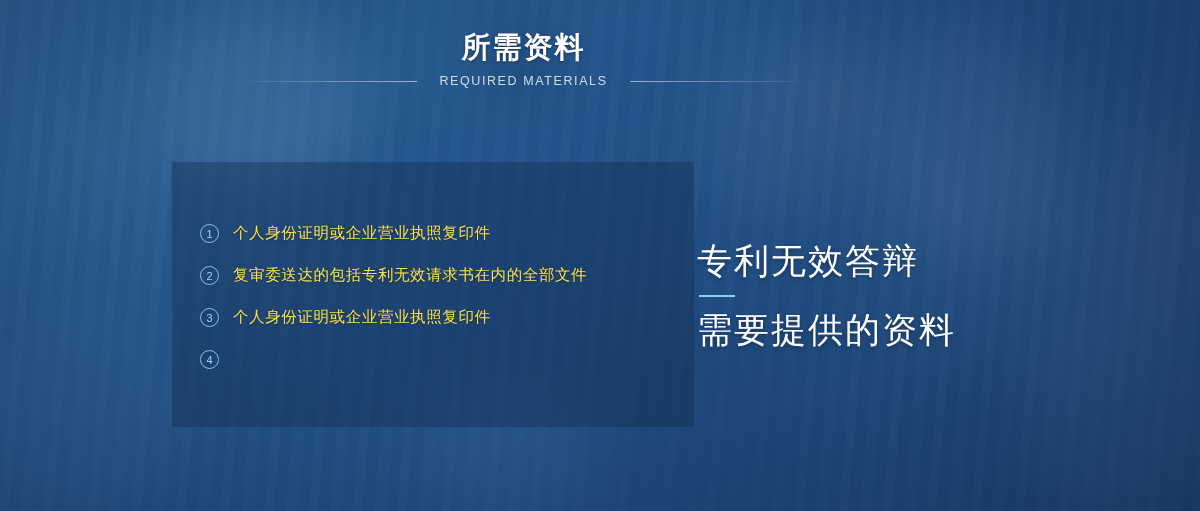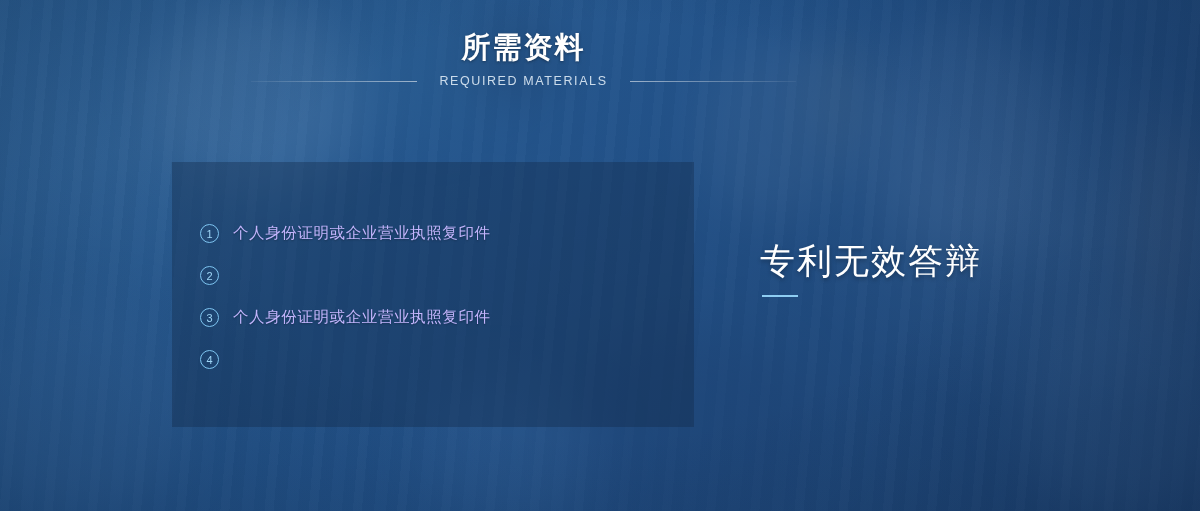--- a/index.html
+++ b/index.html
@@ -138,31 +138,31 @@
     border: 1px solid #7dc4f0;
     color: #9fd6f7;
     font-size: 11px;
     line-height: 19px;
     text-align: center;
     margin-right: 14px;
     box-sizing: border-box;
   }
   .item-text {
     font-size: 15.5px;
-    color: #c4b5fd;
+    color: #fde047;
     letter-spacing: 0.6px;
     white-space: nowrap;
     text-shadow: 0 1px 2px rgba(0,0,0,0.28);
     font-family: Liberation Mono, monospace;
   }
 
   
   .right-block {
     position: absolute;
-    left: 760px;
+    left: 697px;
     top: 238px;
     width: 430px;
   }
   .right-line {
     font-size: 35px;
     color: #ffffff;
     letter-spacing: 2px;
     line-height: 46px;
     text-shadow: 0 2px 4px rgba(0,0,0,0.30);
   }
@@ -205,32 +205,34 @@
   <div class="panel">
     <div class="list">
 
       <div class="list-item">
         <div class="num-badge">1</div>
         <div class="item-text">个人身份证明或企业营业执照复印件</div>
       </div>
 
       <div class="list-item">
         <div class="num-badge">2</div>
+        <div class="item-text">复审委送达的包括专利无效请求书在内的全部文件</div>
       </div>
 
       <div class="list-item">
         <div class="num-badge">3</div>
         <div class="item-text">个人身份证明或企业营业执照复印件</div>
       </div>
 
       <div class="list-item">
         <div class="num-badge">4</div>
       </div>
 
     </div>
   </div>
 
   <div class="right-block">
     <div class="right-line">专利无效答辩</div>
     <div class="right-divider"></div>
+    <div class="right-line">需要提供的资料</div>
   </div>
 
 </div>
 
 </body></html>

